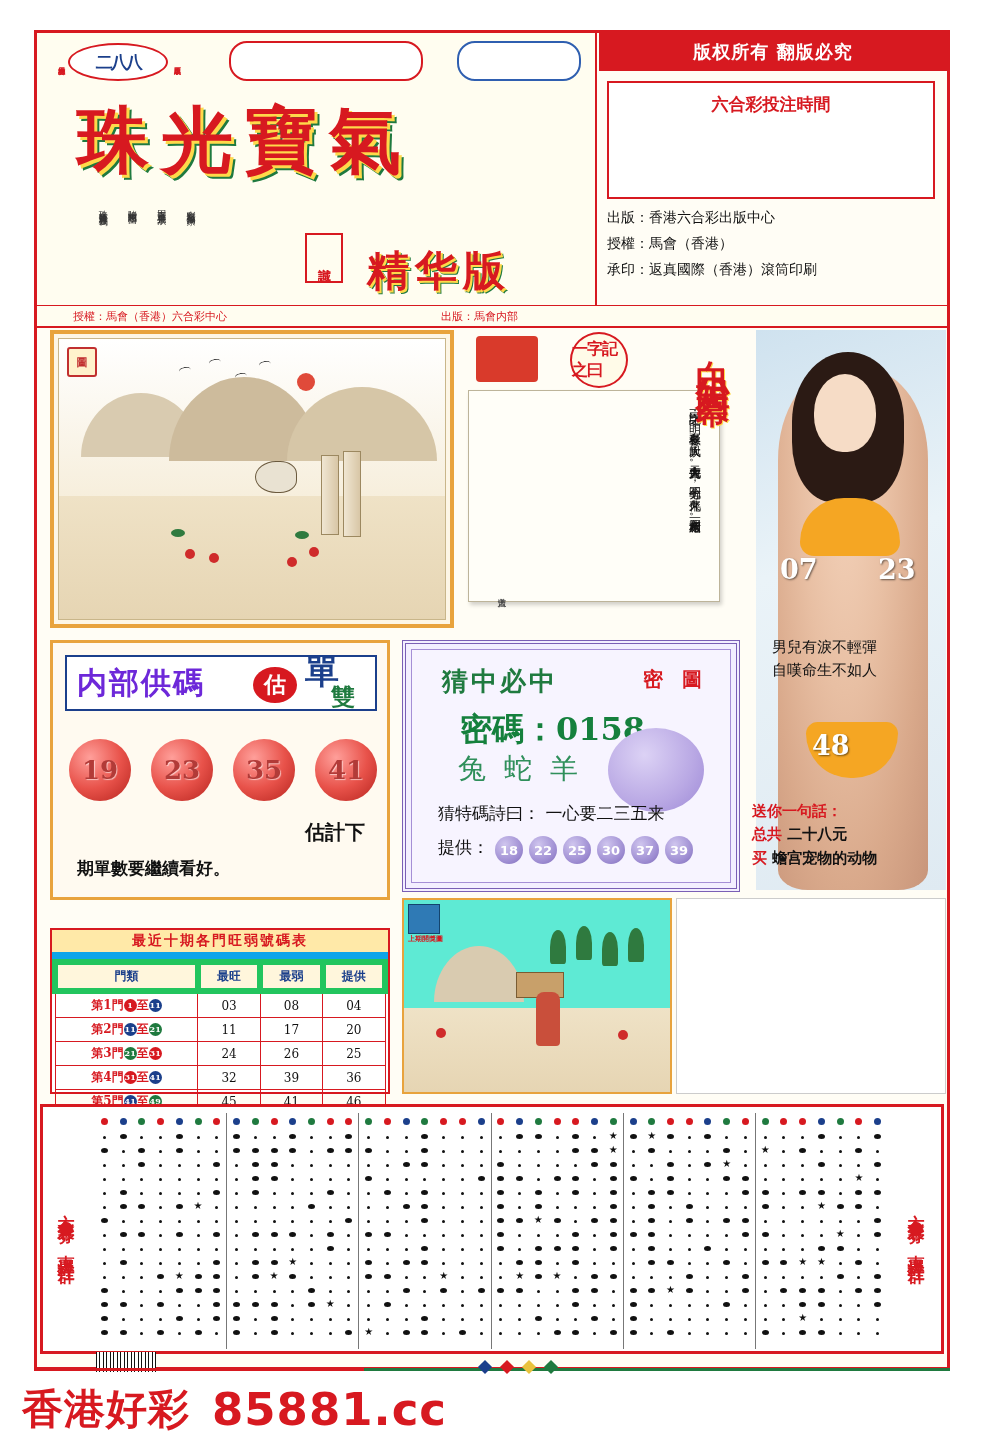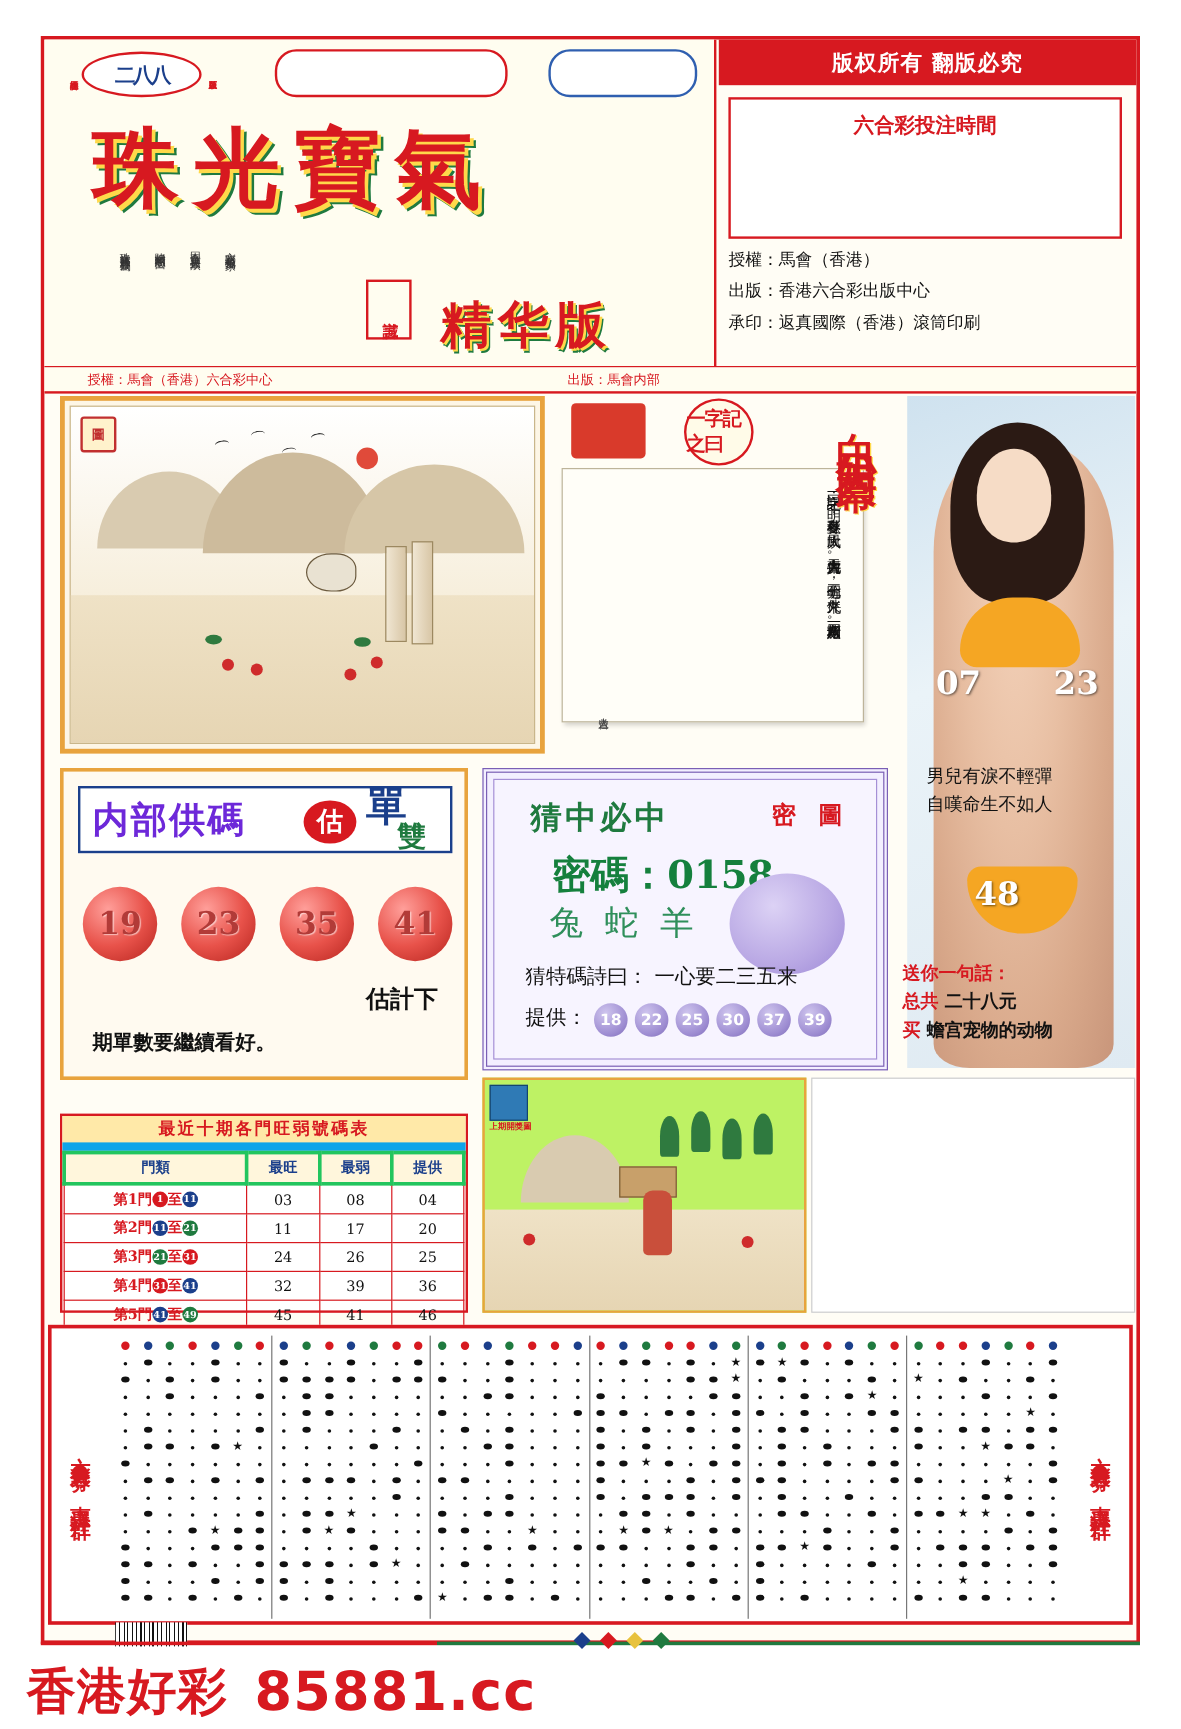--- a/index.html
+++ b/index.html
@@ -207,21 +207,21 @@
     width: 910px; height: 20px;
     border-top: 1px solid #d71920;
     border-bottom: 2px solid #d71920;
     background: #fffdf0;
     font-size: 11px;
     color: #d71920;
     font-family: "DejaVu Serif", serif;
     text-align: right;
   }
   .credit-bar .c1 { position: absolute; left: 36px; top: 3px; }
-  .credit-bar .c2 { position: absolute; left: 436px; top: 3px; }
+  .credit-bar .c2 { position: absolute; left: 404px; top: 3px; }
 
   
   .illus {
     position: absolute;
     left: 50px; top: 330px;
     width: 404px; height: 298px;
     border: 4px solid #e8a33d;
     background: #fdf6e6;
     box-sizing: border-box;
     overflow: hidden;
@@ -564,21 +564,21 @@
     display: flex; align-items: center; justify-content: center;
     font-family: "DejaVu Sans", sans-serif;
   }
 
   
   .illus2 {
     position: absolute;
     left: 402px; top: 898px;
     width: 270px; height: 196px;
     border: 2px solid #e8a33d;
-    background: #bef264;
+    background: #5eead4;
     box-sizing: border-box;
     overflow: hidden;
   }
   .illus2-badge {
     position: absolute;
     left: 4px; top: 4px;
     width: 30px; height: 28px;
     background: #2f7ab5;
     border: 1px solid #14456e;
   }
@@ -622,21 +622,21 @@
   }
   table.stats-table {
     width: 100%;
     border-collapse: collapse;
     font-size: 12px;
     font-family: "DejaVu Serif", serif;
   }
   table.stats-table th {
     background: #fff6dc;
     color: #1b3f8b;
-    border: 3px solid #22c55e;
+    border: 6px solid #22c55e;
     height: 21px;
     font-weight: bold;
   }
   table.stats-table td {
     border: 1px solid #d71920;
     height: 21px;
     text-align: center;
     color: #111111;
   }
   table.stats-table td.rowhead {
@@ -894,22 +894,22 @@
     </div>
 
     <div class="mast-right">
       <div class="copy-bar">版权所有 翻版必究</div>
 
       <div class="time-box">
         <div class="time-box-title">六合彩投注時間</div>
       </div>
 
       <div class="pub-lines">
+        <div>出版：香港六合彩出版中心</div>
         <div>授權：馬會（香港）</div>
-        <div>出版：香港六合彩出版中心</div>
         <div>承印：返真國際（香港）滾筒印刷</div>
       </div>
     </div>
   </div>
 
   <div class="credit-bar">
     <span class="c1">授權：馬會（香港）六合彩中心</span>
     <span class="c2">出版：馬會内部</span>
   </div>
 

